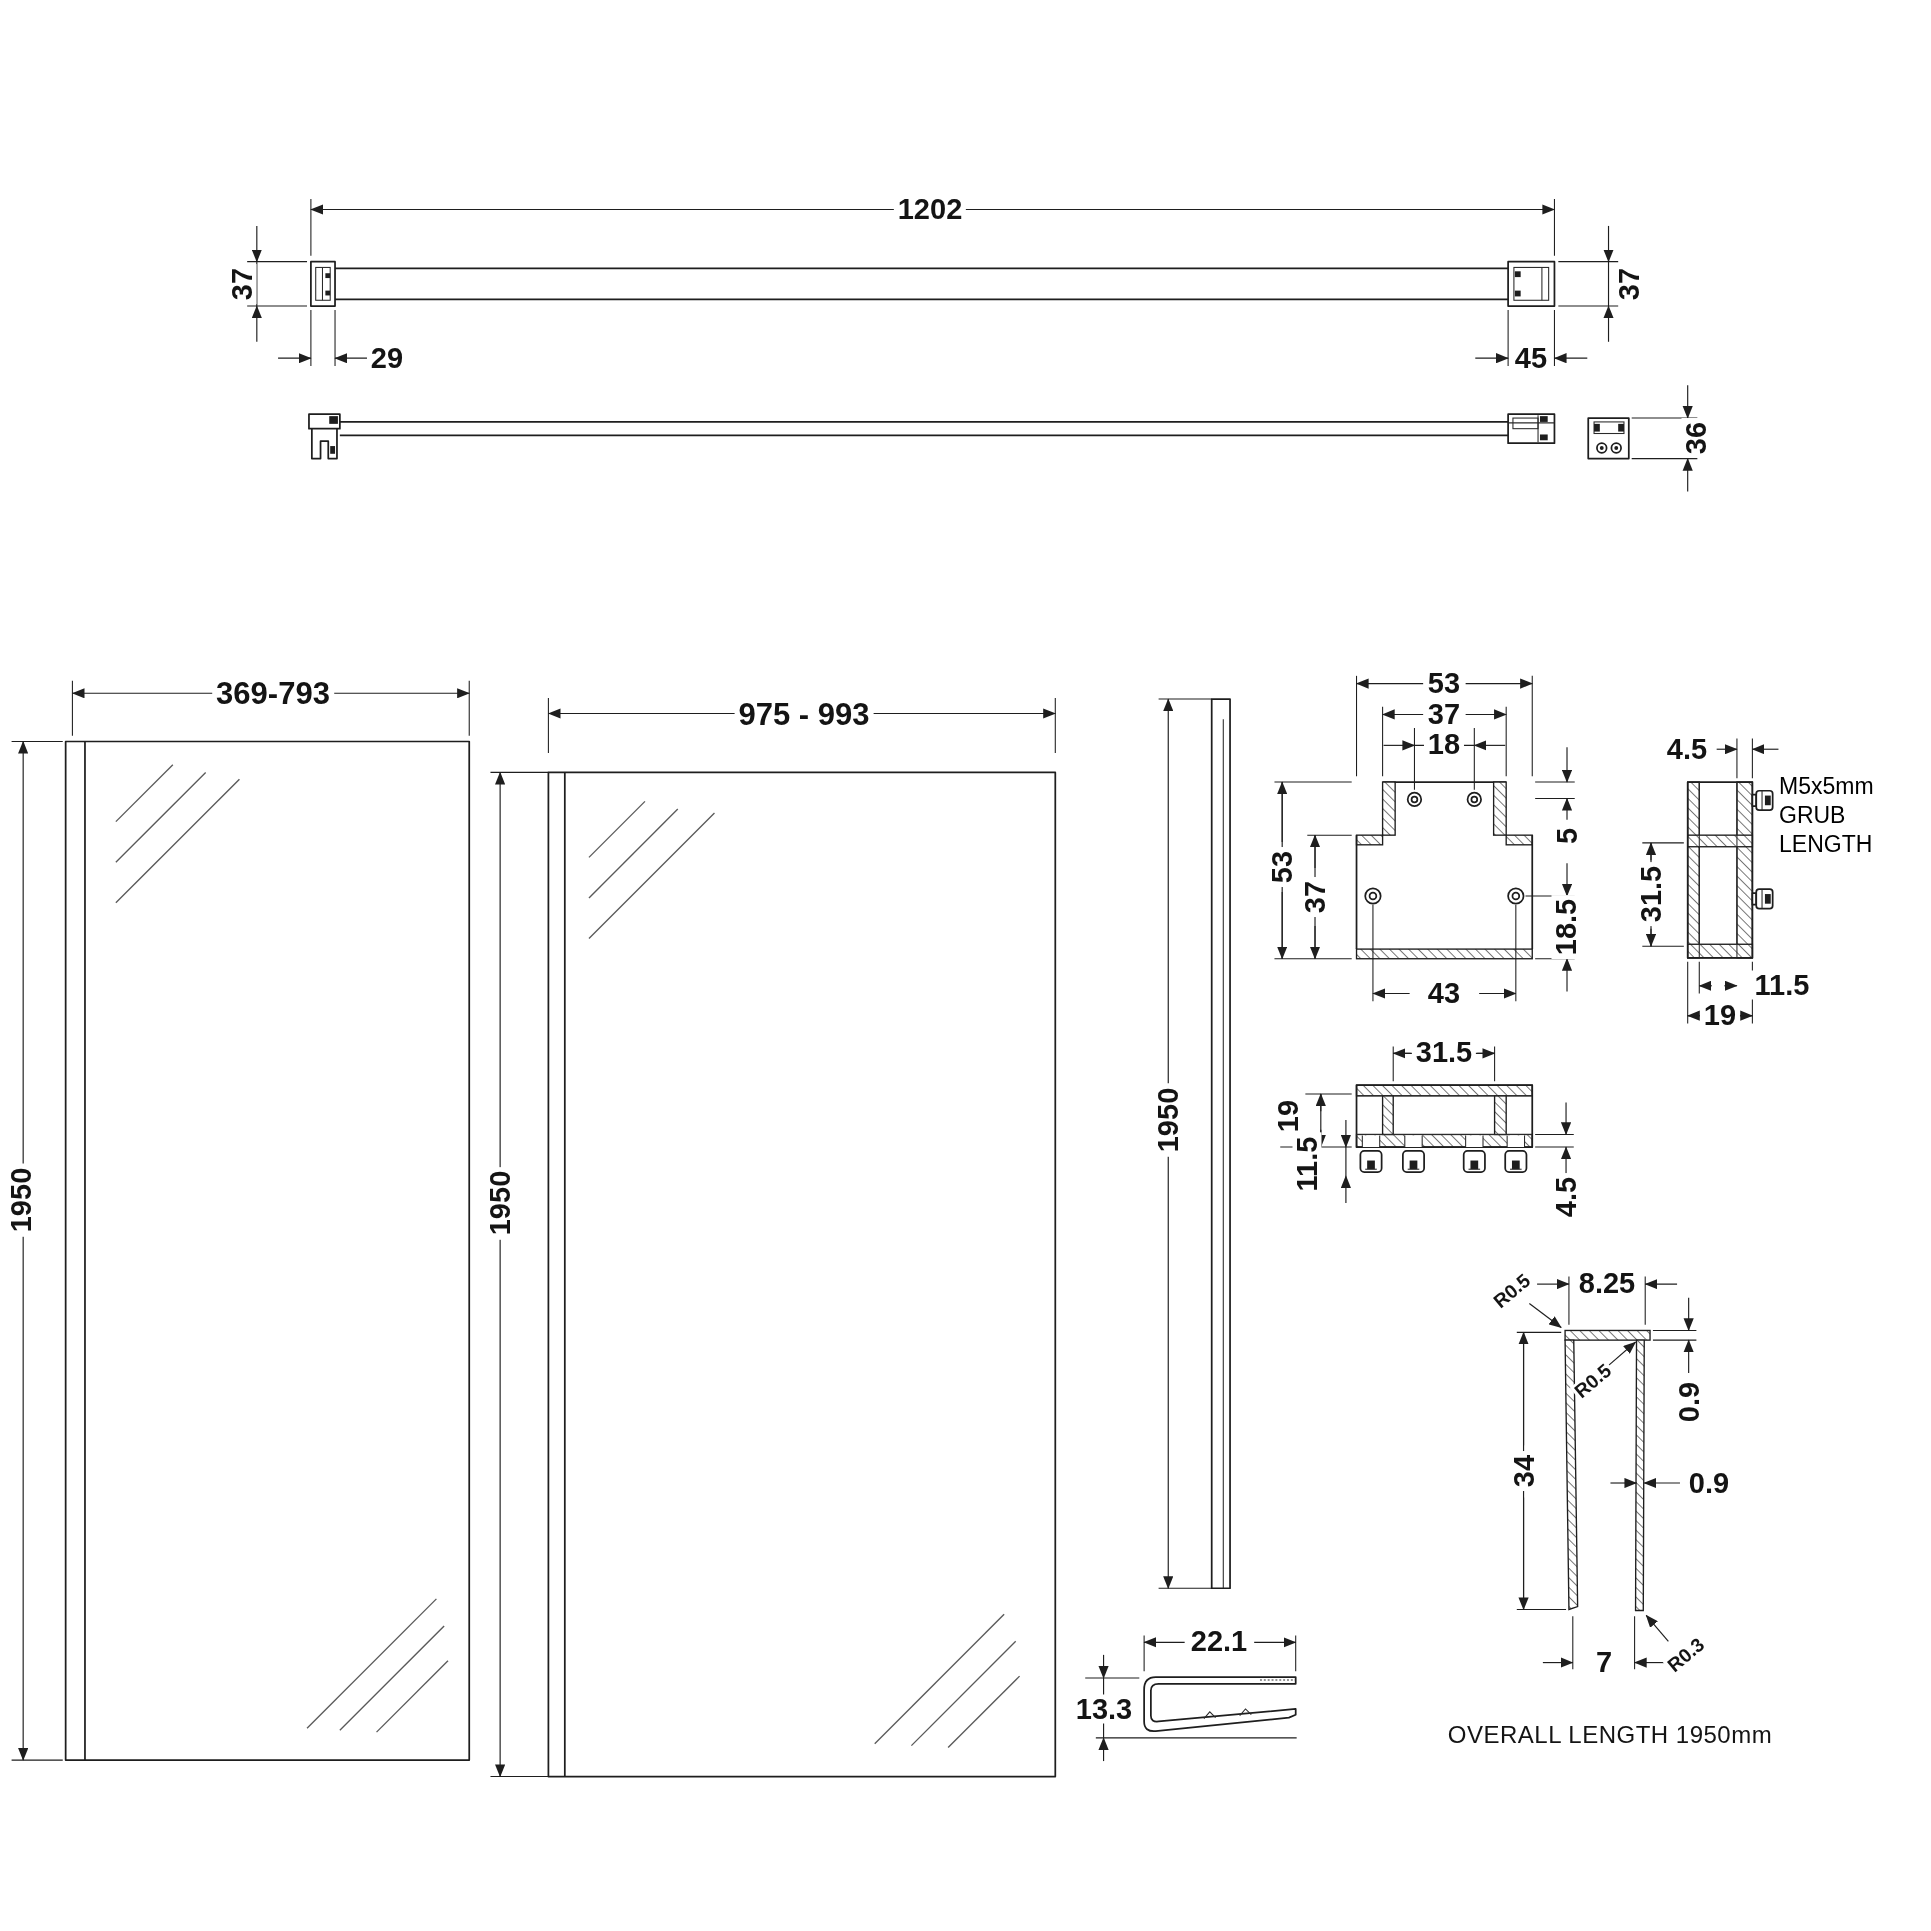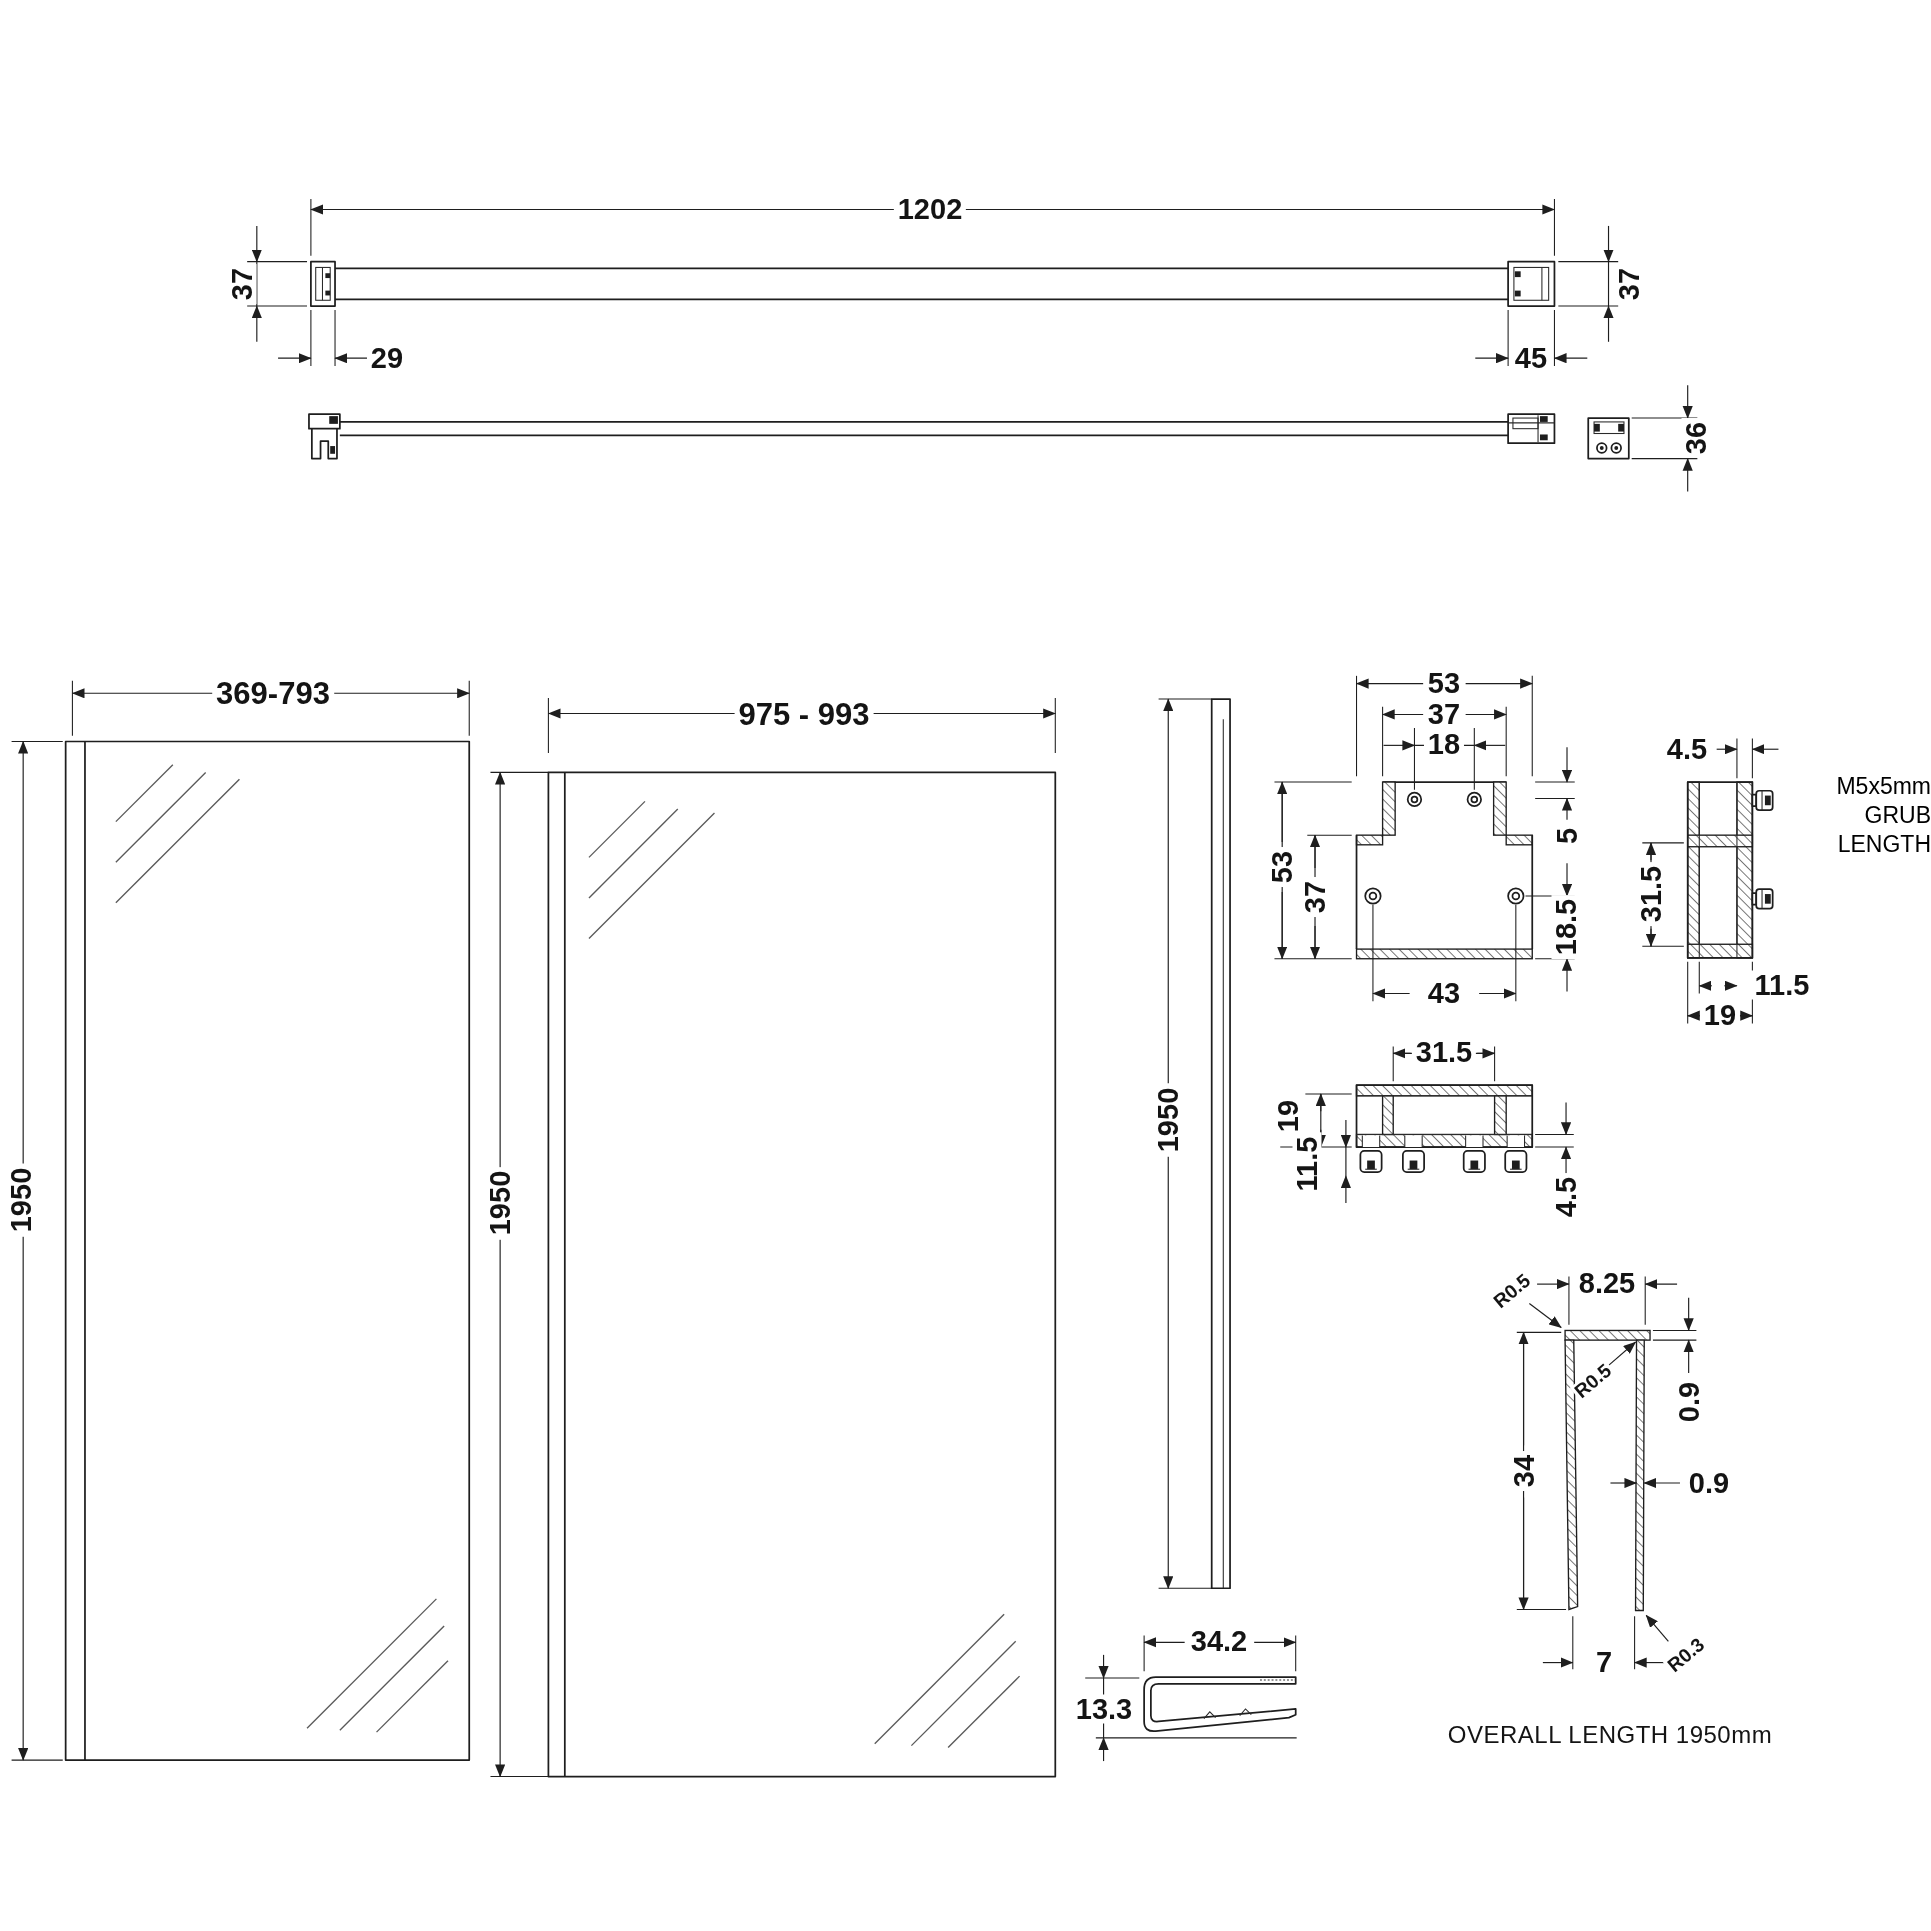--- a/index.html
+++ b/index.html
@@ -6,21 +6,21 @@
   #canvas{position:relative;width:1931px;height:1931px;background:#ffffff;overflow:hidden;
           font-family:"Liberation Sans",sans-serif;}
   #linework{position:absolute;left:0;top:0;}
   .lbl{position:absolute;font-family:"Liberation Sans",sans-serif;font-weight:bold;font-size:29px;
        color:#141414;background:#ffffff;padding:0 3.9px;white-space:nowrap;line-height:1;
        transform:translate(-50%,-50%);}
   .rot{transform:translate(-50%,-50%) rotate(-90deg);}
   .diag{transform:translate(-50%,-50%) rotate(-40deg);font-size:19.3px;padding:0 1.9px;}
   .big{font-size:31px;}
   .grub{position:absolute;transform:translate(0,0);font-weight:normal;font-size:23px;
-        line-height:1.25;text-align:right;padding:0;}
+        line-height:1.25;text-align:left;padding:0;}
   .grub span{display:block;}
   .footer-lbl{font-size:24px;font-weight:normal;letter-spacing:0.5px;}
   
   .obj{stroke:#1e1e1e;stroke-width:1.8;fill:none;stroke-linejoin:round;}
   .objf{stroke:#1e1e1e;stroke-width:1.8;fill:#ffffff;stroke-linejoin:round;}
   .hatch{stroke:#1e1e1e;stroke-width:1.4;fill:url(#hp);}
   .dim{stroke:#1e1e1e;stroke-width:1.2;fill:none;}
   .ext{stroke:#1e1e1e;stroke-width:1.1;fill:none;}
   .thin{stroke:#2a2a2a;stroke-width:1.1;fill:none;}
   .glass{stroke:#5a5a5a;stroke-width:1.4;fill:none;}
@@ -415,18 +415,18 @@
 
   <div class="lbl" style="left:1607px;top:1283px">8.25</div>
   <div class="lbl diag" style="left:1512px;top:1291px">R0.5</div>
   <div class="lbl diag" style="left:1593px;top:1381px">R0.5</div>
   <div class="lbl rot" style="left:1689px;top:1402px">0.9</div>
   <div class="lbl" style="left:1709px;top:1483px">0.9</div>
   <div class="lbl rot" style="left:1524px;top:1471px">34</div>
   <div class="lbl" style="left:1604px;top:1662px">7</div>
   <div class="lbl diag" style="left:1686px;top:1655px">R0.3</div>
 
-  <div class="lbl" style="left:1219px;top:1641px">34.2</div>
+  <div class="lbl" style="left:1219px;top:1641px">22.1</div>
   <div class="lbl" style="left:1104px;top:1709px">13.3</div>
 
   <div class="lbl footer-lbl" style="left:1610px;top:1735px">OVERALL LENGTH 1950mm</div>
 </div>
 
 
 </body></html>

